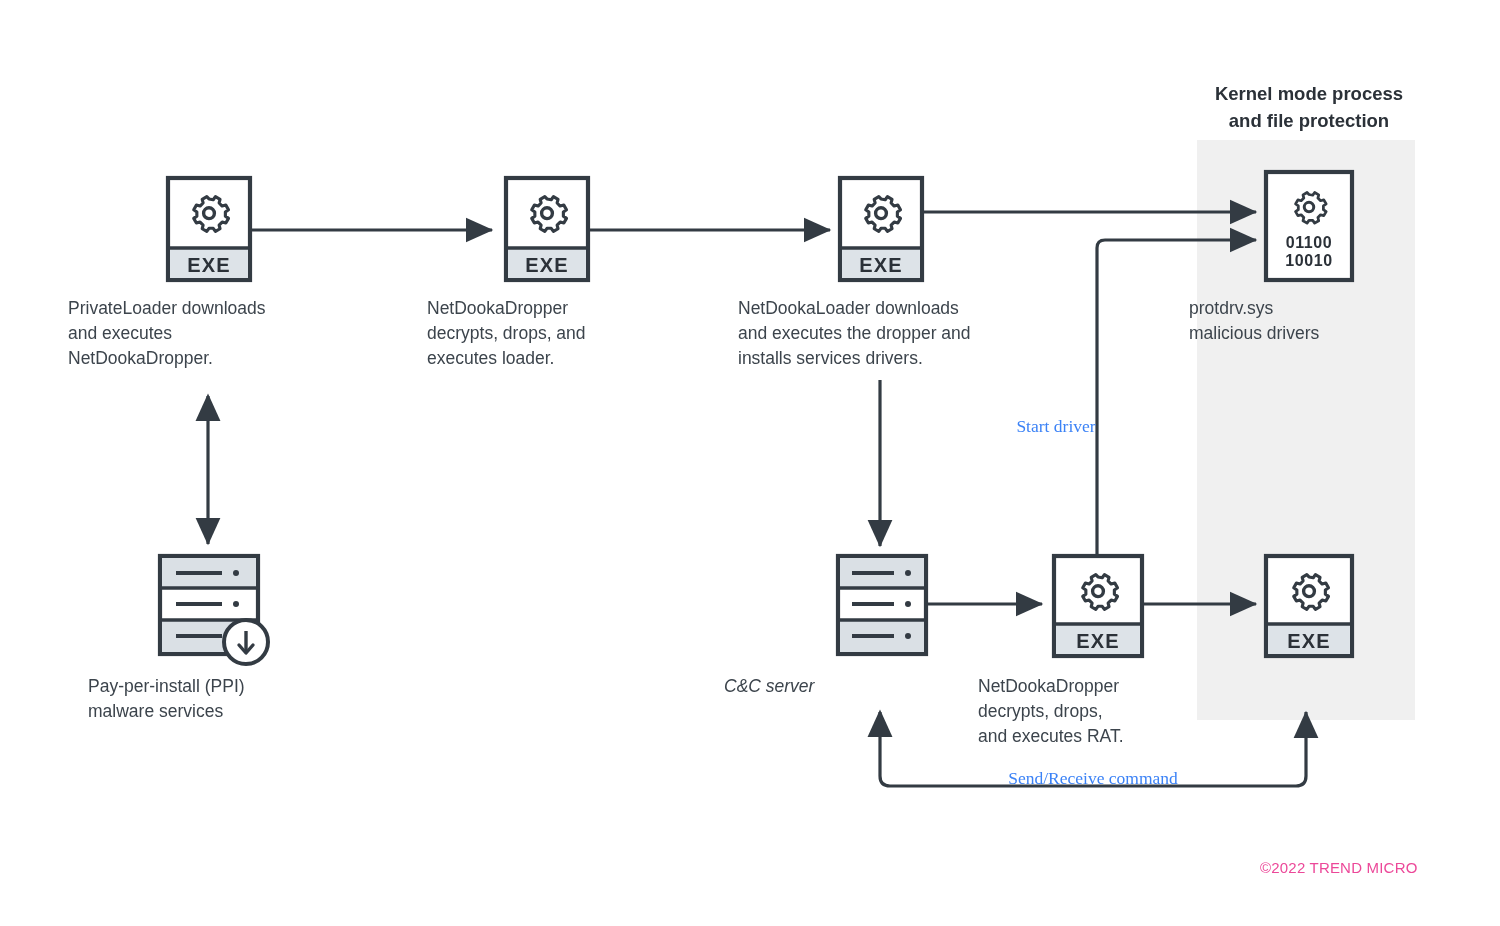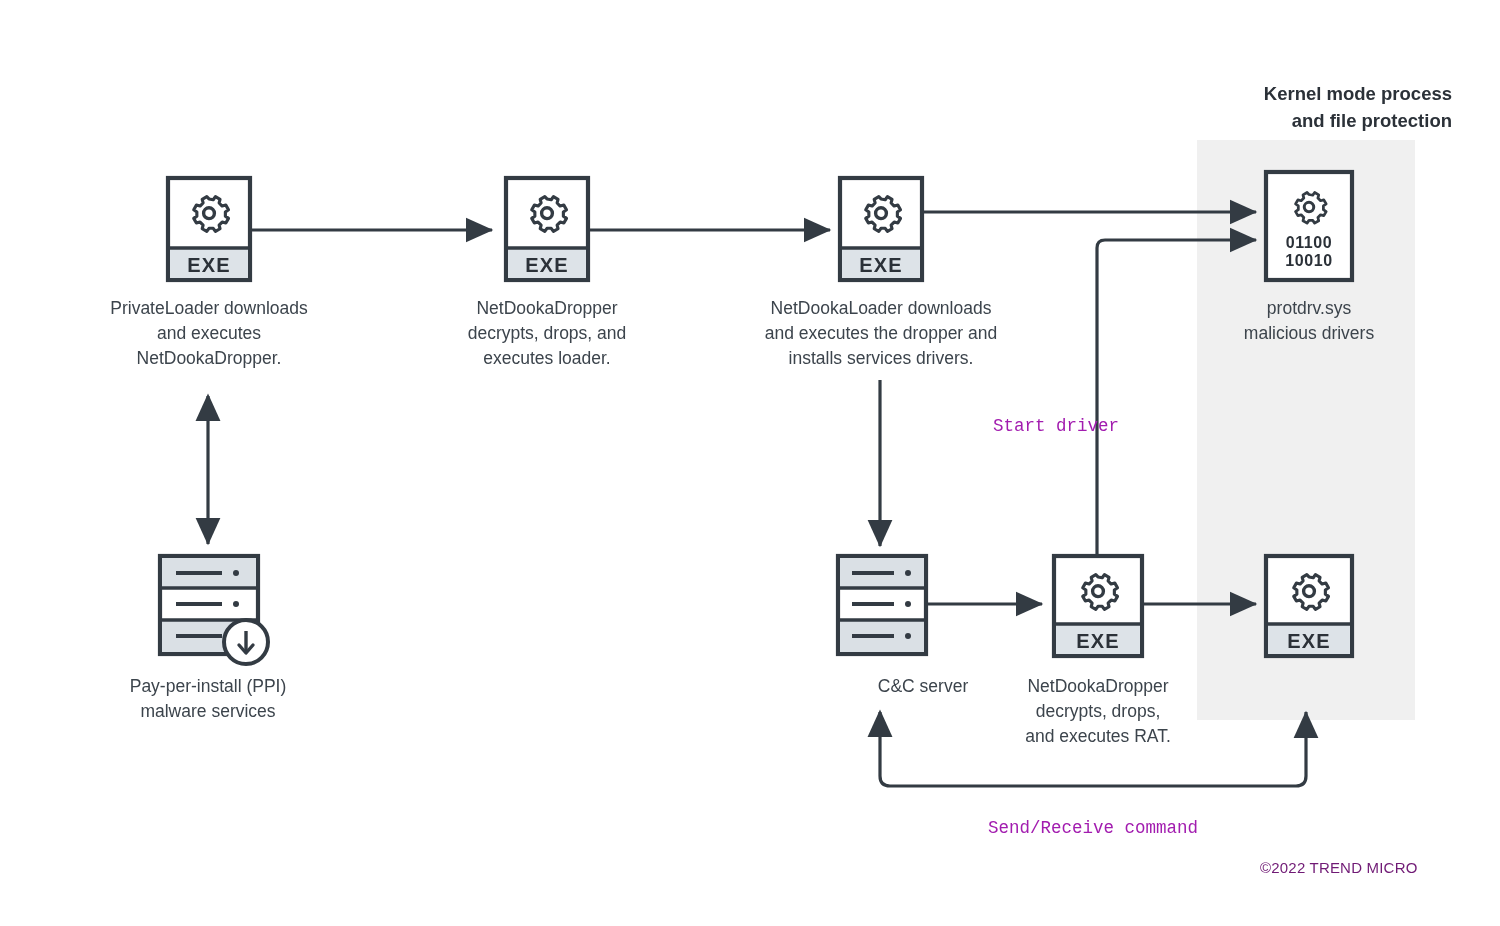--- a/index.html
+++ b/index.html
@@ -19,48 +19,48 @@
   }
   #diagram-svg {
     position: absolute;
     left: 0;
     top: 0;
     width: 1500px;
     height: 926px;
   }
   .node-label {
     position: absolute;
-    text-align: center;
+    text-align: left;
     color: #3c444c;
     font-size: 17.5px;
     line-height: 25px;
     font-family: "Liberation Sans", sans-serif;
     white-space: pre-line;
   }
   .edge-label {
     position: absolute;
     text-align: center;
-    color: #a21caf;
+    color: #3b82f6;
     font-size: 17.5px;
     line-height: 25px;
-    font-family: Liberation Mono, monospace;
+    font-family: Liberation Serif, serif;
   }
   .panel-title {
     position: absolute;
-    text-align: right;
+    text-align: center;
     color: #2b3138;
     font-size: 18.5px;
     font-weight: bold;
     line-height: 27px;
     font-family: "Liberation Sans", sans-serif;
     white-space: pre-line;
   }
   .credit {
     position: absolute;
-    color: #701a75;
+    color: #ec4899;
     font-size: 15px;
     font-family: "Liberation Sans", sans-serif;
     letter-spacing: 0.2px;
   }
 </style>
 </head>
 <body>
 
 <div id="stage">
 
@@ -201,26 +201,26 @@
   <div class="node-label" style="left:738px; top:296px; width:286px;">NetDookaLoader downloads
 and executes the dropper and
 installs services drivers.</div>
 
   <div class="node-label" style="left:88px; top:674px; width:240px;">Pay-per-install (PPI)
 malware services</div>
 
   <div class="node-label" style="left:1189px; top:296px; width:240px;">protdrv.sys
 malicious drivers</div>
 
-  <div class="node-label" style="left:803px; top:674px; width:240px;">C&amp;C server</div>
+  <div class="node-label" style="left:724px; top:674px; width:240px;font-style:italic;">C&amp;C server</div>
 
   <div class="node-label" style="left:978px; top:674px; width:240px;">NetDookaDropper
 decrypts, drops,
 and executes RAT.</div>
 
 
   <div class="edge-label" style="left:966px; top:414px; width:180px;">Start driver</div>
 
-  <div class="edge-label" style="left:953px; top:816px; width:280px;">Send/Receive command</div>
+  <div class="edge-label" style="left:953px; top:766px; width:280px;">Send/Receive command</div>
 
   <div class="credit" style="left:1260px; top:859px;">©2022 TREND MICRO</div>
 
 </div>
 
 </body></html>

